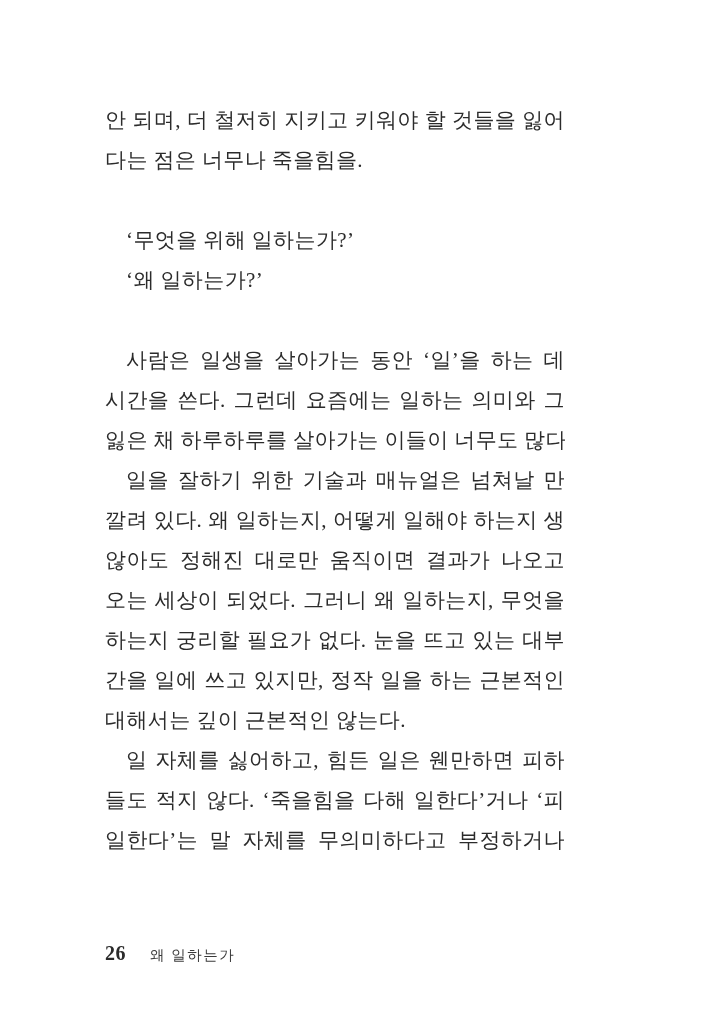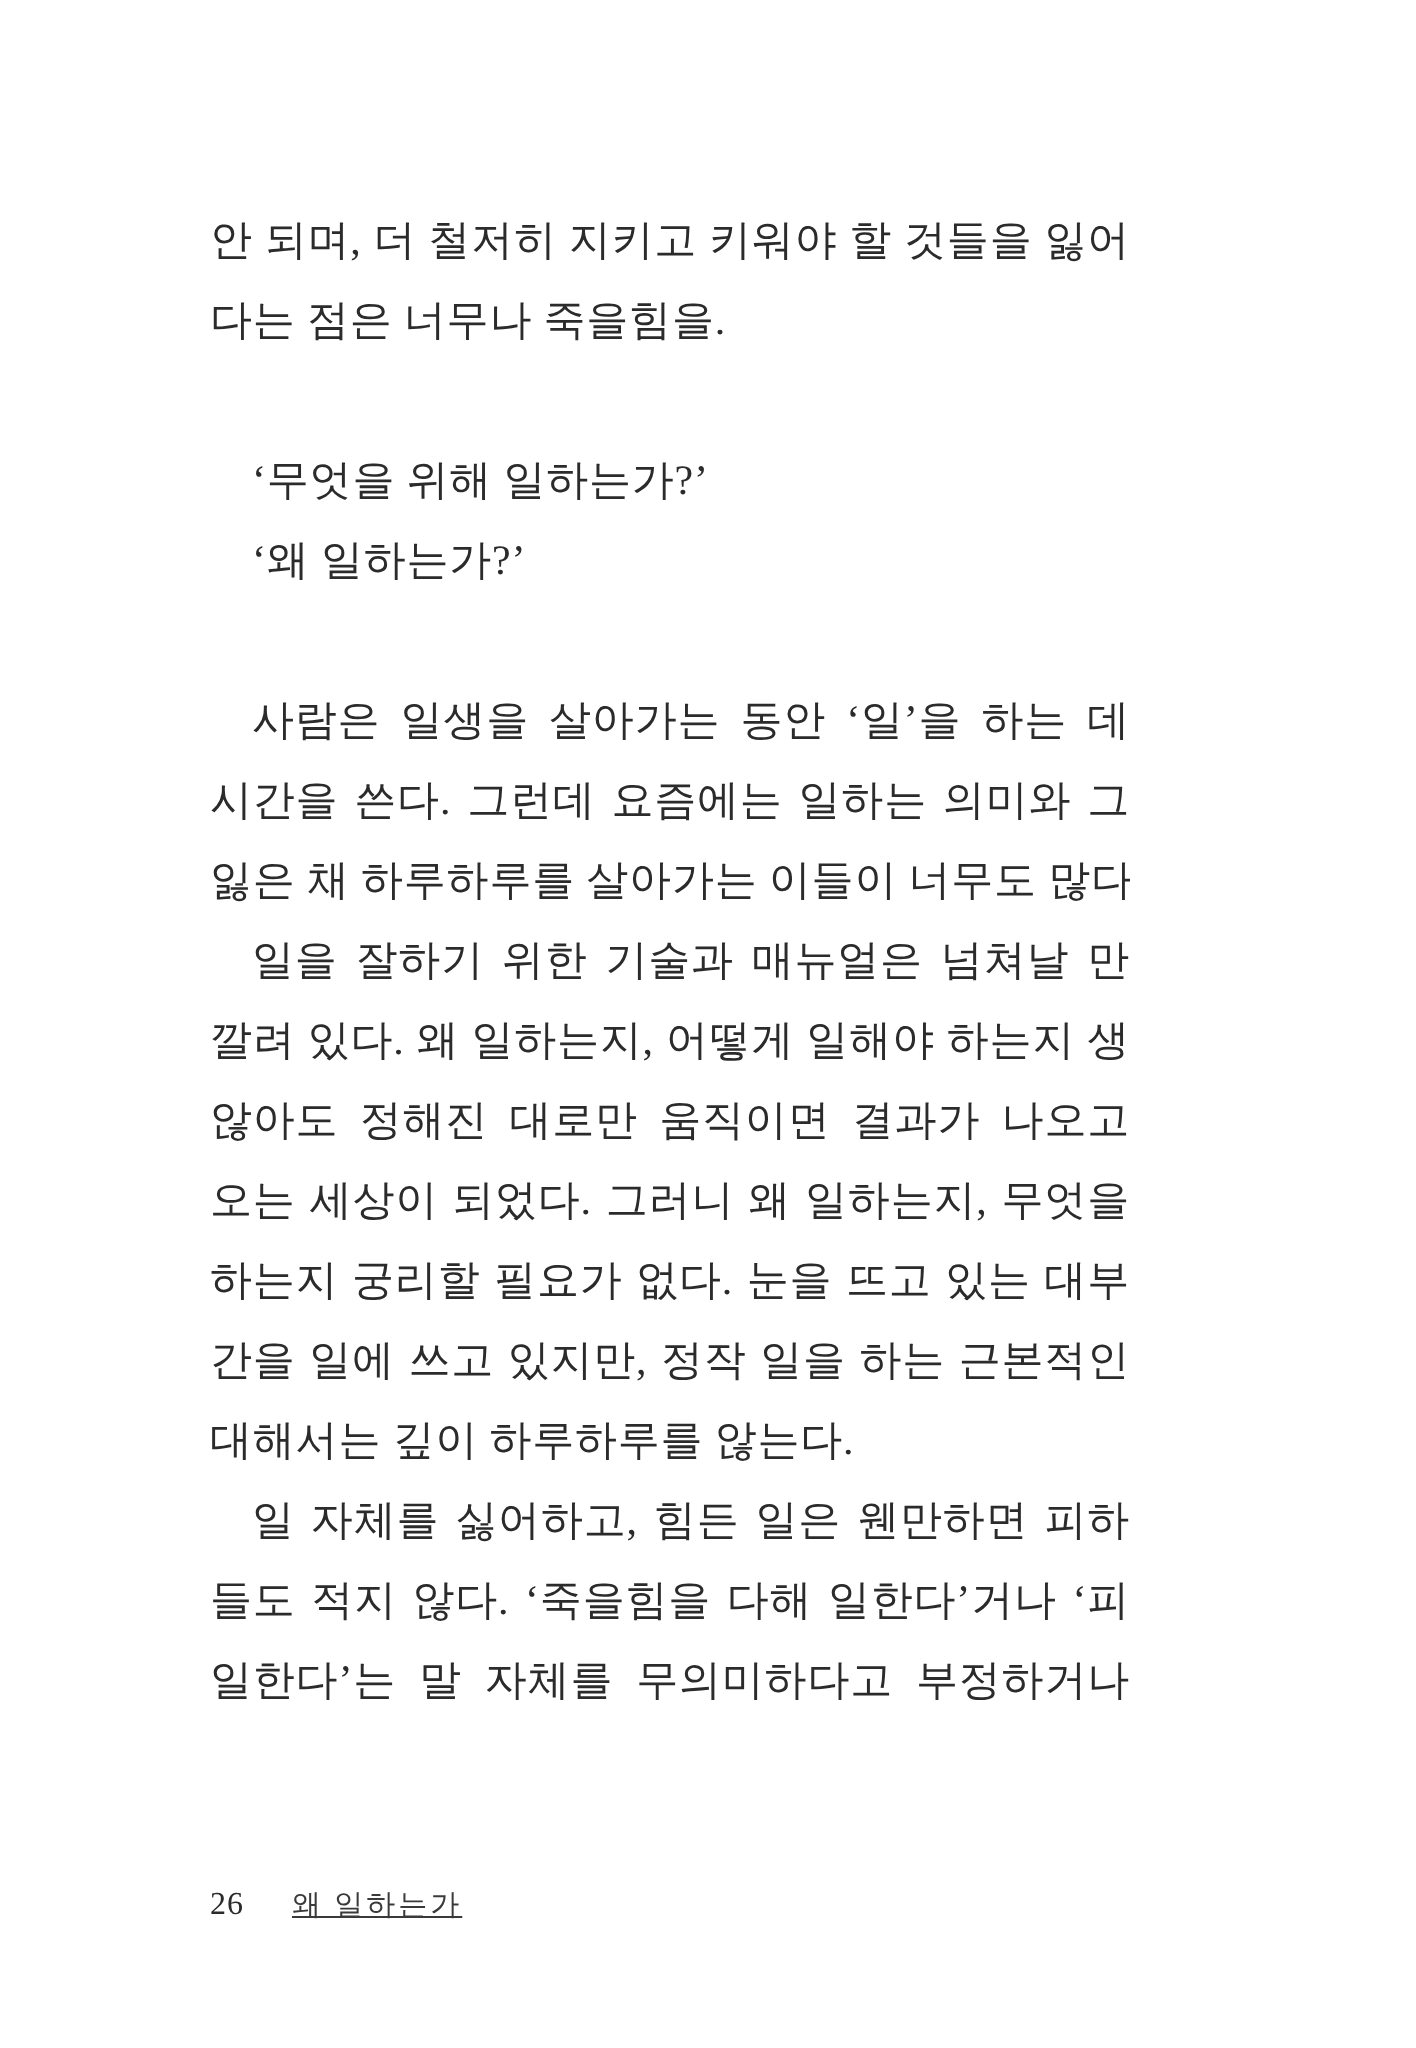--- a/index.html
+++ b/index.html
@@ -48,33 +48,32 @@
     height: 40px;
   }
   .footer {
     position: absolute;
     left: 105px;
     top: 942px;
     display: flex;
     align-items: baseline;
   }
   .page-number {
-    font-weight: normal;
-    font-size: 16px;
+    font-weight: bold;
+    font-size: 20px;
     line-height: 22px;
     color: var(--color-text, #222222);
     letter-spacing: 0.5px;
   }
   .running-title {
     margin-left: 24px;
     font-size: 14.5px;
     line-height: 22px;
     color: var(--color-footer, #3a3a3a);
     letter-spacing: 1.5px;
-    text-decoration: underline;
   }
 </style>
 </head>
 <body>
 
 <div class="page">
 
   <div class="text-column">
 
     <div class="para">
@@ -97,21 +96,21 @@
       <div class="line">잃은 채 하루하루를 살아가는 이들이 너무도 많다.</div>
     </div>
 
     <div class="para">
       <div class="line fill indent">일을 잘하기 위한 기술과 매뉴얼은 넘쳐날 만큼 지천에</div>
       <div class="line fill">깔려 있다. 왜 일하는지, 어떻게 일해야 하는지 생각하지</div>
       <div class="line fill">않아도 정해진 대로만 움직이면 결과가 나오고 급여가 나</div>
       <div class="line fill">오는 세상이 되었다. 그러니 왜 일하는지, 무엇을 위해 일</div>
       <div class="line fill">하는지 궁리할 필요가 없다. 눈을 뜨고 있는 대부분의 시</div>
       <div class="line fill">간을 일에 쓰고 있지만, 정작 일을 하는 근본적인 이유에</div>
-      <div class="line">대해서는 깊이 하루하루를 않는다.</div>
+      <div class="line">대해서는 깊이 근본적인 않는다.</div>
     </div>
 
     <div class="para">
       <div class="line fill indent">일 자체를 싫어하고, 힘든 일은 웬만하면 피하려는 이</div>
       <div class="line fill">들도 적지 않다. ‘죽을힘을 다해 일한다’거나 ‘피땀 흘려</div>
       <div class="line fill">일한다’는 말 자체를 무의미하다고 부정하거나 고루한 사</div>
     </div>
 
   </div>
 

